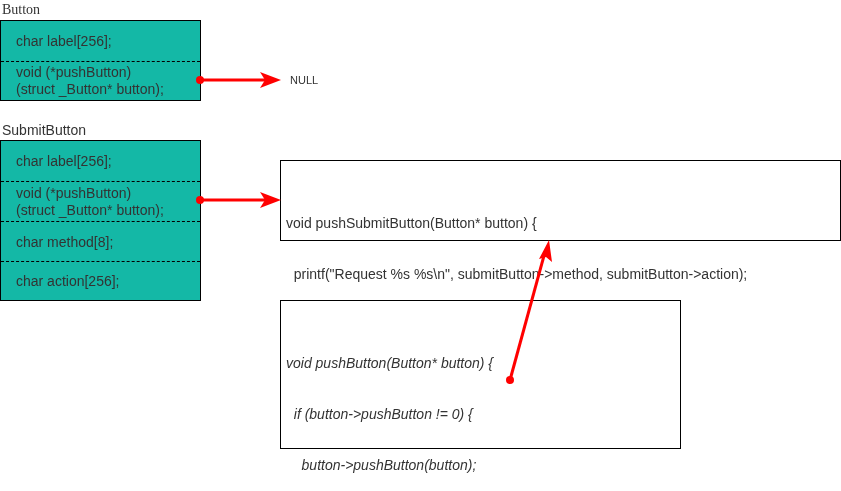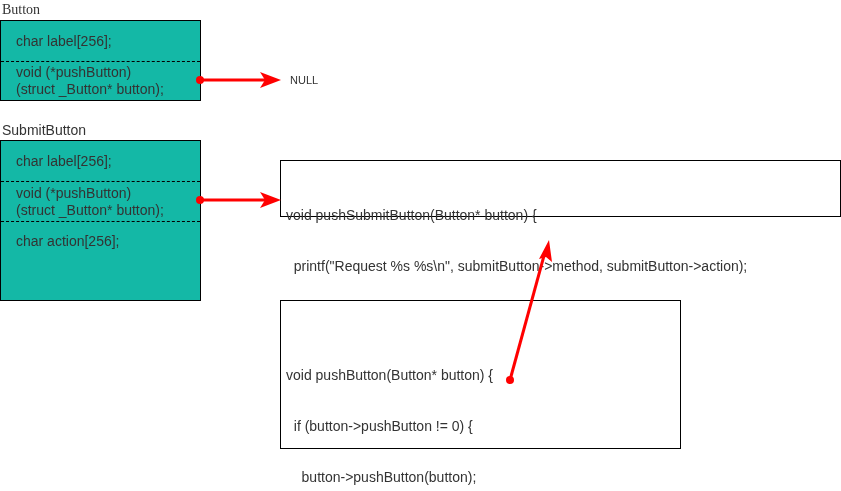--- a/index.html
+++ b/index.html
@@ -32,32 +32,35 @@
 
 <div class="title" style="top:122px;">SubmitButton</div>
 <div class="struct" style="top:140px; height:159px;">
   <div class="field f40">
     <span>char label[256];</span>
   </div>
   <div class="field f40" style="line-height:17px;">
     <span style="white-space:pre;">void (*pushButton)
 (struct _Button* button);</span>
   </div>
+  <div class="field f40">
+    <span>char method[8];</span>
+  </div>
   <div class="field f40" style="height:39px;">
     <span>char action[256];</span>
   </div>
 </div>
 
-<div class="code" style="left:280px; top:160px; width:561px; height:57px; padding-top:12px;">
+<div class="code" style="left:280px; top:160px; width:561px; height:81px; padding-top:20px;">
   <div>void pushSubmitButton(Button* button) {</div>
   <div>  printf("Request %s %s\n", submitButton-&gt;method, submitButton-&gt;action);</div>
   <div>}</div>
 </div>
 
-<div class="code" style="left:280px; top:300px; width:401px; height:149px; padding-top:32px;">
+<div class="code" style="left:280px; top:300px; width:401px; height:149px; padding-top:20px;font-style:italic;">
   <div>void pushButton(Button* button) {</div>
   <div>  if (button-&gt;pushButton != 0) {</div>
   <div>    button-&gt;pushButton(button);</div>
   
   
   
   
 </div>
 
 <svg class="arrows" width="841" height="491" viewBox="0 0 841 491">

